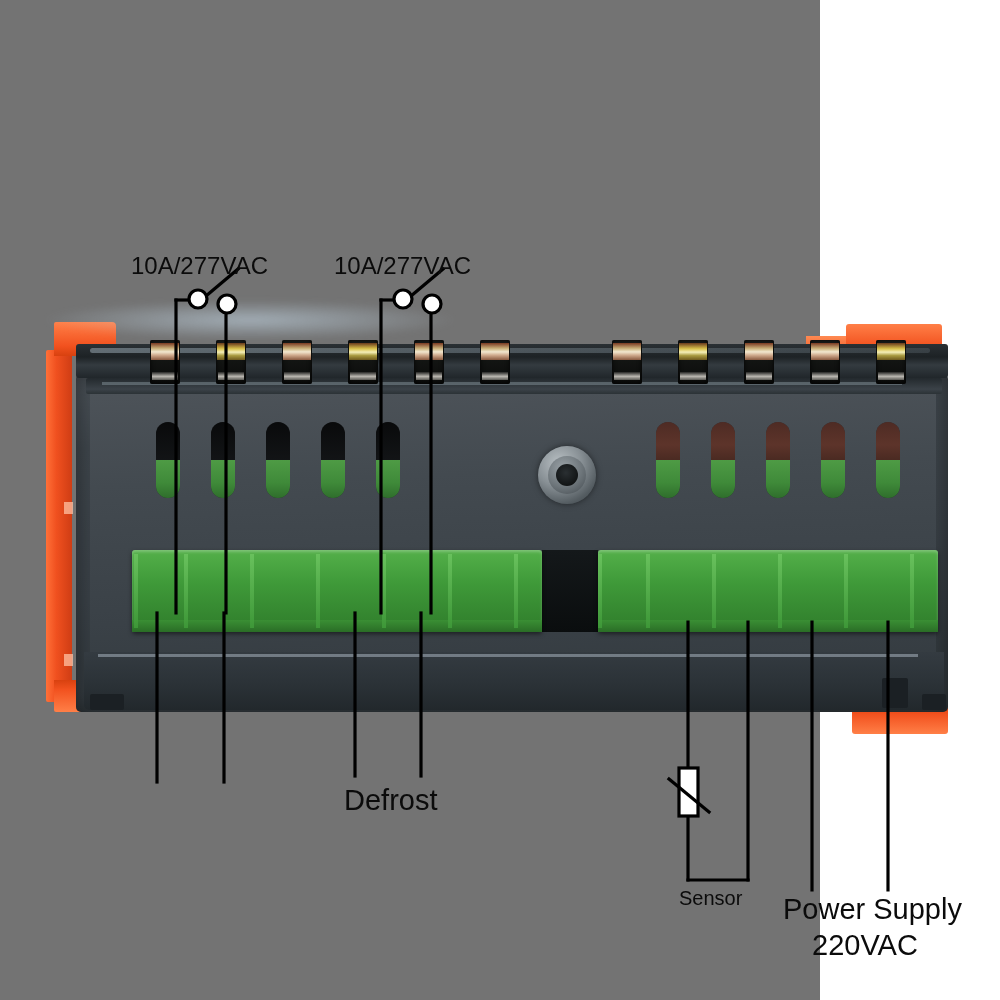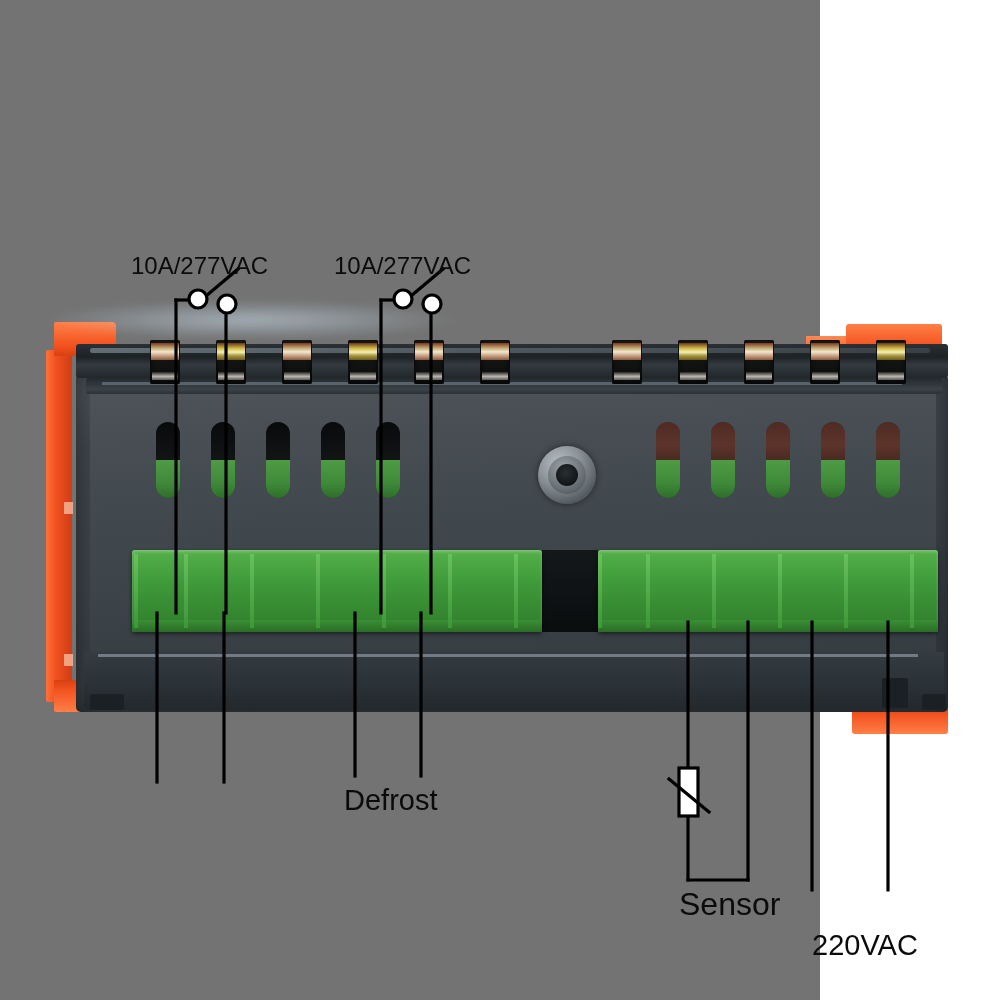--- a/index.html
+++ b/index.html
@@ -284,17 +284,18 @@
       <path d="M812,622 L812,890"></path>
       <path d="M888,622 L888,890"></path>
     </g>
   </svg>
 
   <div class="lbl" style="left:131px;top:254px;font-size:24px;">10A/277VAC</div>
   <div class="lbl" style="left:334px;top:254px;font-size:24px;">10A/277VAC</div>
 
   <div class="lbl" style="left:344px;top:786px;font-size:29px;">Defrost</div>
 
-  <div class="lbl" style="left:679px;top:888px;font-size:32px;">Sensor</div>
-
+  <div class="lbl" style="left:679px;top:888px;font-size:20px;">Sensor</div>
+
+  <div class="lbl" style="left:783px;top:895px;font-size:29px;">Power Supply</div>
   <div class="lbl" style="left:812px;top:931px;font-size:29px;">220VAC</div>
 
 </div>
 
 </body></html>

